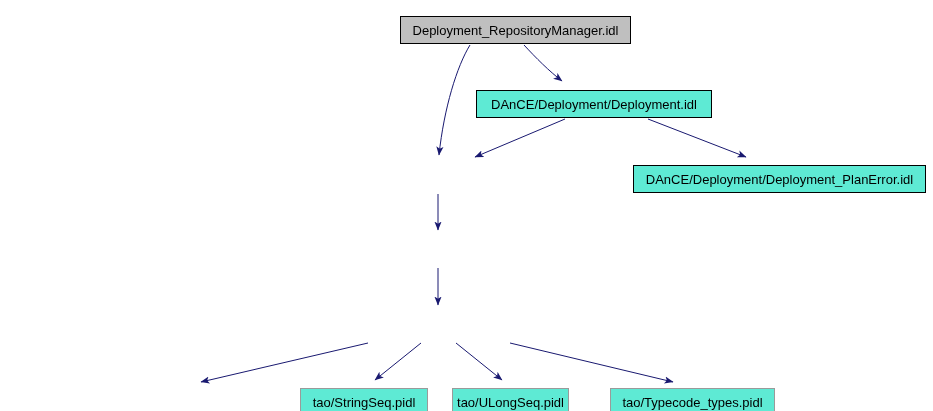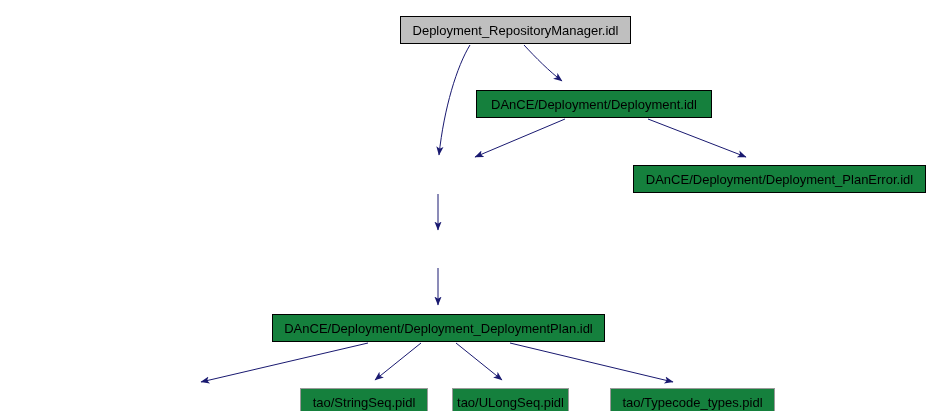--- a/index.html
+++ b/index.html
@@ -26,21 +26,21 @@
     height: 411px;
     pointer-events: none;
   }
   .graph-node {
     position: absolute;
     box-sizing: border-box;
     display: flex;
     align-items: center;
     justify-content: center;
     height: 28px;
-    background: #15803d;
+    background: #5eead4;
     border: 1px solid #000000;
     font-size: 13px;
     line-height: 1;
     color: #000000;
     white-space: nowrap;
     letter-spacing: 0px;
   }
   .graph-node.root-node {
     background: #bfbfbf;
     border: 1px solid #000000;
@@ -93,23 +93,20 @@
   <div class="graph-node" style="left: 476px; top: 82px; width: 236px;">
     <span class="node-label">DAnCE/Deployment/Deployment.idl</span>
   </div>
 
 
   <div class="graph-node" style="left: 633px; top: 157px; width: 293px; text-align: center;">
     <span class="node-label">DAnCE/Deployment/Deployment_PlanError.idl</span>
   </div>
 
 
-  <div class="graph-node" style="left: 272px; top: 306px; width: 333px;">
-    <span class="node-label">DAnCE/Deployment/Deployment_DeploymentPlan.idl</span>
-  </div>
 
 
   <div class="graph-node lib-node" style="left: 300px; top: 380px; width: 128px;">
     <span class="node-label">tao/StringSeq.pidl</span>
   </div>
 
   <div class="graph-node lib-node" style="left: 452px; top: 380px; width: 117px;">
     <span class="node-label">tao/ULongSeq.pidl</span>
   </div>
 

